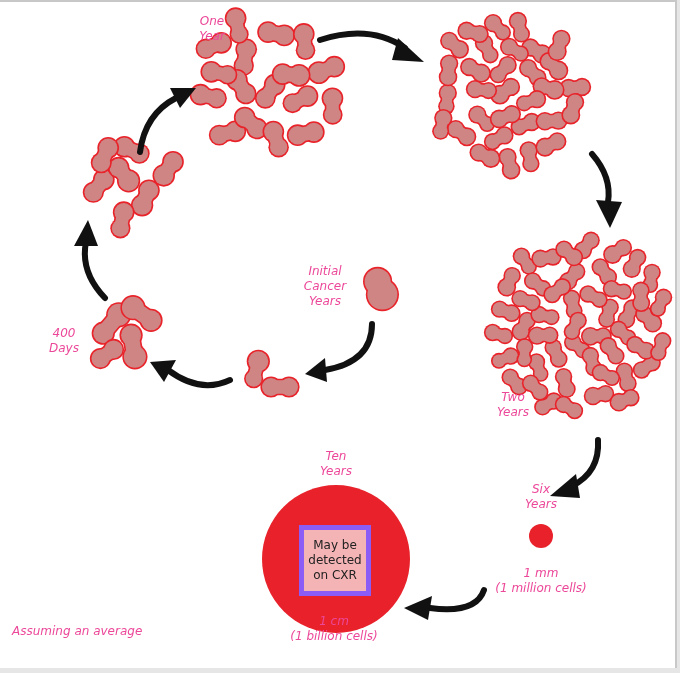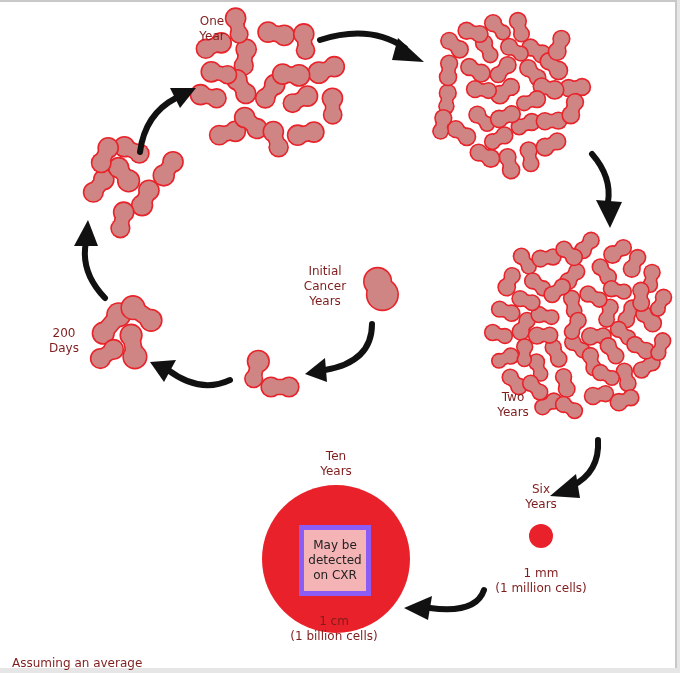--- a/index.html
+++ b/index.html
@@ -1,20 +1,20 @@
 <!DOCTYPE html>
 <html><head>
 <meta charset="utf-8">
 <style>
   html,body{margin:0;padding:0;background:#e6e6e6;}
   body{width:680px;height:673px;overflow:hidden;font-family:"DejaVu Sans","Liberation Sans",sans-serif;}
   #frame{position:absolute;left:0;top:0;width:677px;height:668px;background:#fff;border-top:2px solid #c8c8c8;border-right:2px solid #c8c8c8;box-sizing:border-box;}
   svg{position:absolute;left:0;top:0;}
-  .lbl{position:absolute;font-size:12px;color:#7f1d1d;text-align:center;line-height:15px;white-space:nowrap;}
-  .lbl.left{text-align:right;margin-top:32px;}
+  .lbl{position:absolute;font-size:12px;color:#ec4899;text-align:center;line-height:15px;white-space:nowrap;font-style:italic;}
+  .lbl.left{text-align:right;}
   #cxr-box{position:absolute;left:299px;top:523px;width:72px;height:71px;background:#f4b3b5;border:5px solid #8b5cf6;box-sizing:border-box;display:flex;align-items:center;justify-content:center;font-size:12px;line-height:15px;text-align:center;color:#222;}
 </style>
 </head>
 <body>
 
 <div id="frame">
   <svg id="art" width="677" height="668">
       <g>
         <circle cx="377.6058589967203" cy="279.42215165449863" r="14.6" fill="#e8232a"></circle>
         <circle cx="382.3941410032797" cy="292.57784834550137" r="16.6" fill="#e8232a"></circle>
@@ -914,21 +914,21 @@
       <path d="M484,588 Q476,612 430,606" fill="none" stroke="#111111" stroke-width="6" stroke-linecap="round"></path>
       <polygon points="432,594 404,606 428,618" fill="#111111"></polygon>
     </svg>
 
   <div class="lbl" style="left:301px;top:262px;width:48px;">
     <div>Initial</div>
     <div>Cancer</div>
     <div>Years</div>
   </div>
   <div class="lbl" style="left:46px;top:324px;width:36px;">
-    <div>200</div>
+    <div>400</div>
     <div>Days</div>
   </div>
   <div class="lbl" style="left:194px;top:12px;width:36px;">
     <div>One</div>
     <div>Year</div>
   </div>
   <div class="lbl" style="left:493px;top:380px;width:40px;margin-top:8px;">
     <div>Two</div>
     <div>Years</div>
   </div>

